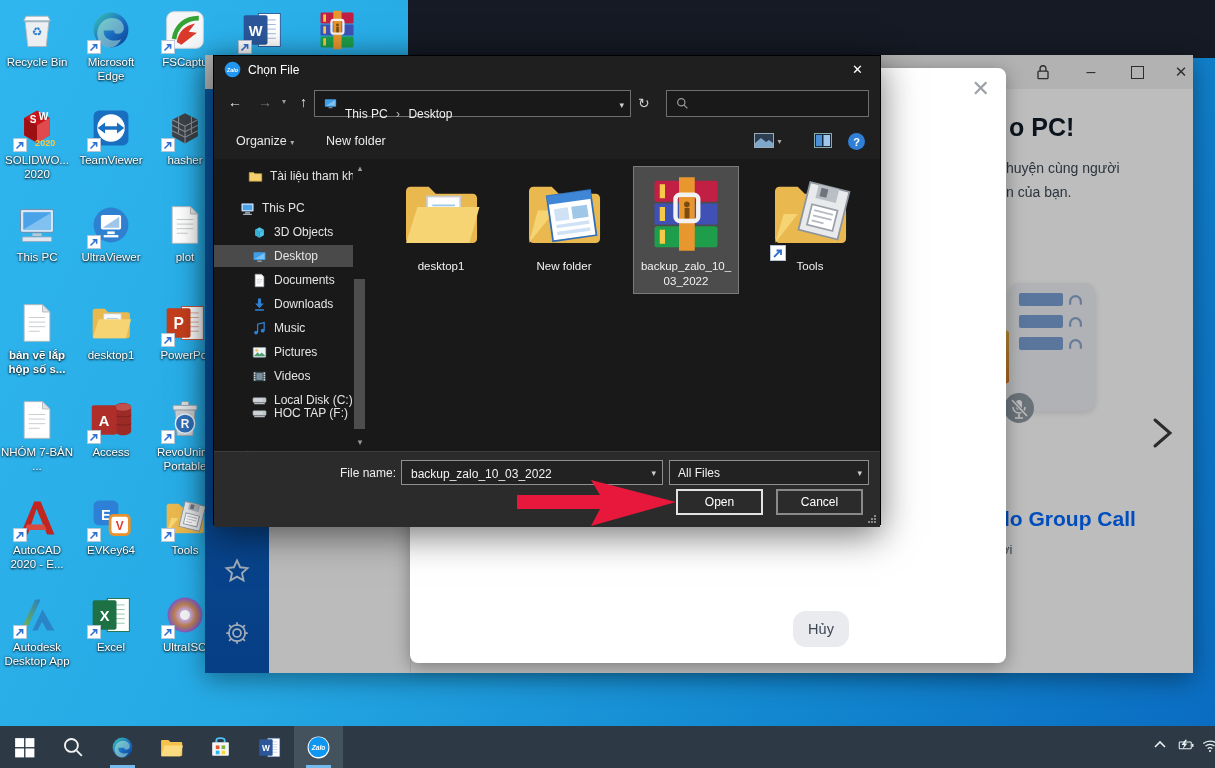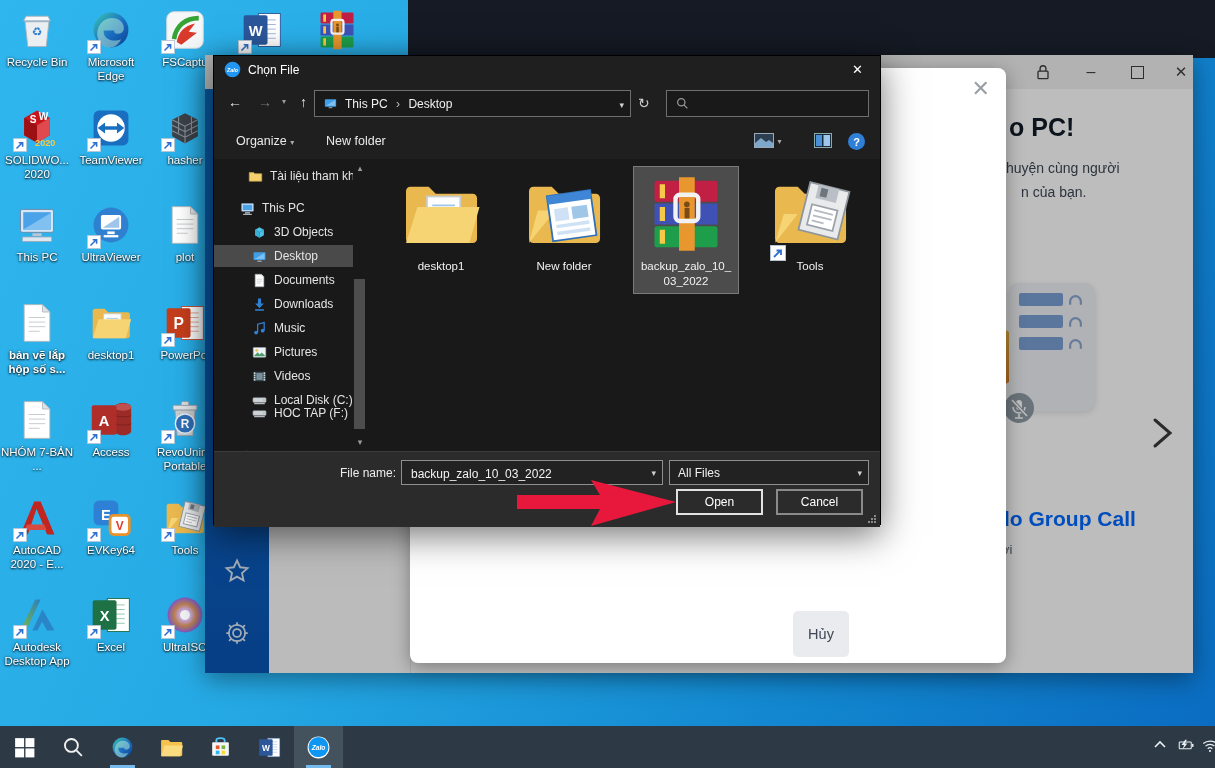--- a/index.html
+++ b/index.html
@@ -38,21 +38,21 @@
   .zblob{position:absolute;width:26px;height:54px;border-radius:50%;
     background:linear-gradient(160deg,#f6c24a,#e8822a);}
   .zmic{position:absolute;width:30px;height:30px;}
   .zchev{position:absolute;width:26px;height:34px;}
   .zfeat{position:absolute;font-size:21px;font-weight:bold;color:#0068ff;white-space:nowrap;}
   .zfeats{position:absolute;font-size:13px;color:#5a6673;white-space:nowrap;}
   #zdim{position:absolute;left:0;top:0;right:0;bottom:0;background:rgba(0,0,0,.26);}
   #zmodal{position:absolute;left:410px;top:68px;width:596px;height:595px;background:#fff;border-radius:8px;
     box-shadow:0 4px 18px rgba(0,0,0,.35);}
   #zmodal .mclose{position:absolute;right:16px;top:10px;font-size:22px;color:#9aa0a6;line-height:1;}
-  .mbtn{position:absolute;height:46px;border-radius:5px;font-size:14.5px;display:flex;align-items:center;justify-content:center;}
+  .mbtn{position:absolute;height:36px;border-radius:13px;font-size:14.5px;display:flex;align-items:center;justify-content:center;}
   #btn-huy{left:383px;top:543px;width:56px;background:#e9ebee;color:#3d4754;}
   #btn-nhap{left:463px;top:543px;width:110px;background:#b7cff3;color:#fbfdff;font-weight:bold;}
   
   #fdlg{position:absolute;left:213px;top:55px;width:668px;height:470px;background:#1f1f1f;
     border:1px solid #000;box-sizing:border-box;box-shadow:0 10px 34px rgba(0,0,0,.55);color:#e8e8e8;font-size:12px;}
   #ftitle{position:absolute;left:0;top:0;right:0;height:27px;}
   #ftitle .ticon{position:absolute;left:10px;top:5px;width:17px;height:17px;}
   #ftitle .ttext{position:absolute;left:34px;top:7px;font-size:12px;color:#fff;}
   #fclose{position:absolute;right:0;top:0;width:45px;height:27px;display:flex;align-items:center;justify-content:center;color:#fff;font-size:13px;}
   #fnav{position:absolute;left:0;top:27px;right:0;height:41px;}
@@ -429,21 +429,21 @@
               <path d="M12 2.8v3M12 18.2v3M2.8 12h3M18.2 12h3M5.2 5.2l2.1 2.1M16.7 16.7l2.1 2.1M18.8 5.2l-2.1 2.1M7.3 16.7l-2.1 2.1" stroke="#d9e8f7" stroke-width="1.5"></path>
               <circle cx="12" cy="12" r="7" fill="none" stroke="#d9e8f7" stroke-width="1.5"></circle>
             </svg>
         </span>
       </div>
       <div id="zchats">
         </div>
       <div id="zmain">
         <div class="zh1" style="left:598px;top:24px;">o PC!</div>
         <div class="zp" style="left:595px;top:71px;">huyện cùng người</div>
-        <div class="zp" style="left:610px;top:95px;">n của bạn.</div>
+        <div class="zp" style="left:595px;top:95px;">n của bạn.</div>
         <div class="zblob" style="left:580px;top:241px;"></div>
         <div class="zcard" style="left:598px;top:194px;">
           <div class="zbar" style="top:10px;"></div>
             <div class="zarc" style="top:10px;"><svg viewBox="0 0 14 12">
                 <path d="M2 10V7a5 5 0 0 1 10 0v3" fill="none" stroke="#89a7cf" stroke-width="2"></path>
               </svg></div>
           <div class="zbar" style="top:32px;"></div>
             <div class="zarc" style="top:32px;"><svg viewBox="0 0 14 12">
                 <path d="M2 10V7a5 5 0 0 1 10 0v3" fill="none" stroke="#89a7cf" stroke-width="2"></path>
               </svg></div>
@@ -495,21 +495,21 @@
       <span class="navg" style="left:68px;top:15px;font-size:8px;color:#9a9a9a;">▾</span>
       <span class="navg" style="left:86px;color:#eaeaea;">↑</span>
       <div class="navbox" id="addr" style="left:100px;width:317px;">
         <span style="position:absolute;left:8px;top:5px;width:15px;height:15px;">
           <svg viewBox="0 0 48 48">
               <rect x="6" y="10" width="36" height="24" rx="2" fill="#3f9ee8"></rect>
               <path d="M9 31 39 13v18z" fill="#7ec0f2"></path>
               <rect x="18" y="36" width="12" height="3" fill="#9ab0c4"></rect>
             </svg>
         </span>
-        <span style="position:absolute;left:30px;top:6px;text-align:right;">
+        <span style="position:absolute;left:30px;top:16px;text-align:right;">
           <span class="crumb">This PC</span>
           <span class="sep">›</span>
           <span class="crumb">Desktop</span>
         </span>
         <span class="cchev" style="top:9px;">▾</span>
       </div>
       <span class="navg" style="left:424px;top:13px;color:#cfcfcf;">↻</span>
       <div class="navbox" id="searchbox" style="left:452px;width:203px;">
         <span style="position:absolute;left:9px;top:6px;">
           <svg width="13" height="13" viewBox="0 0 16 16">

